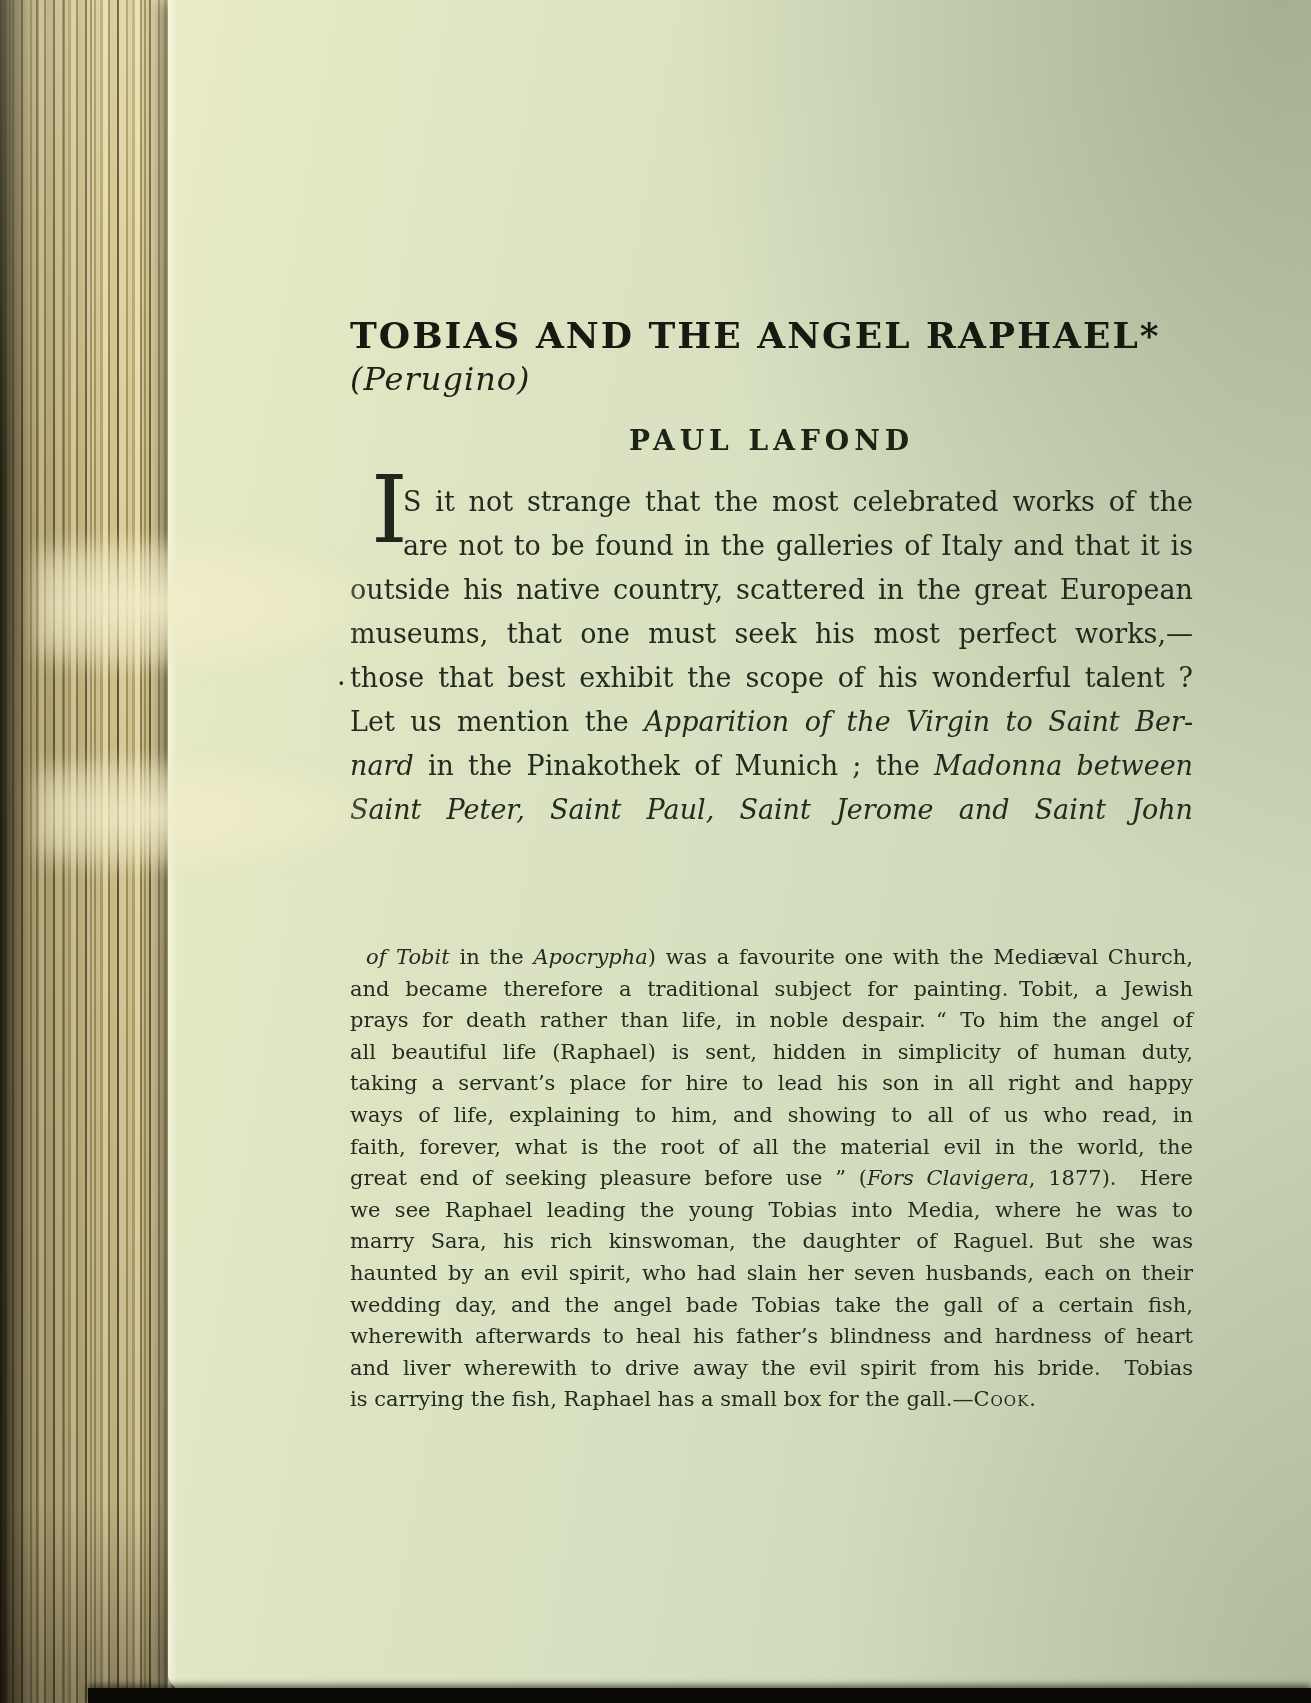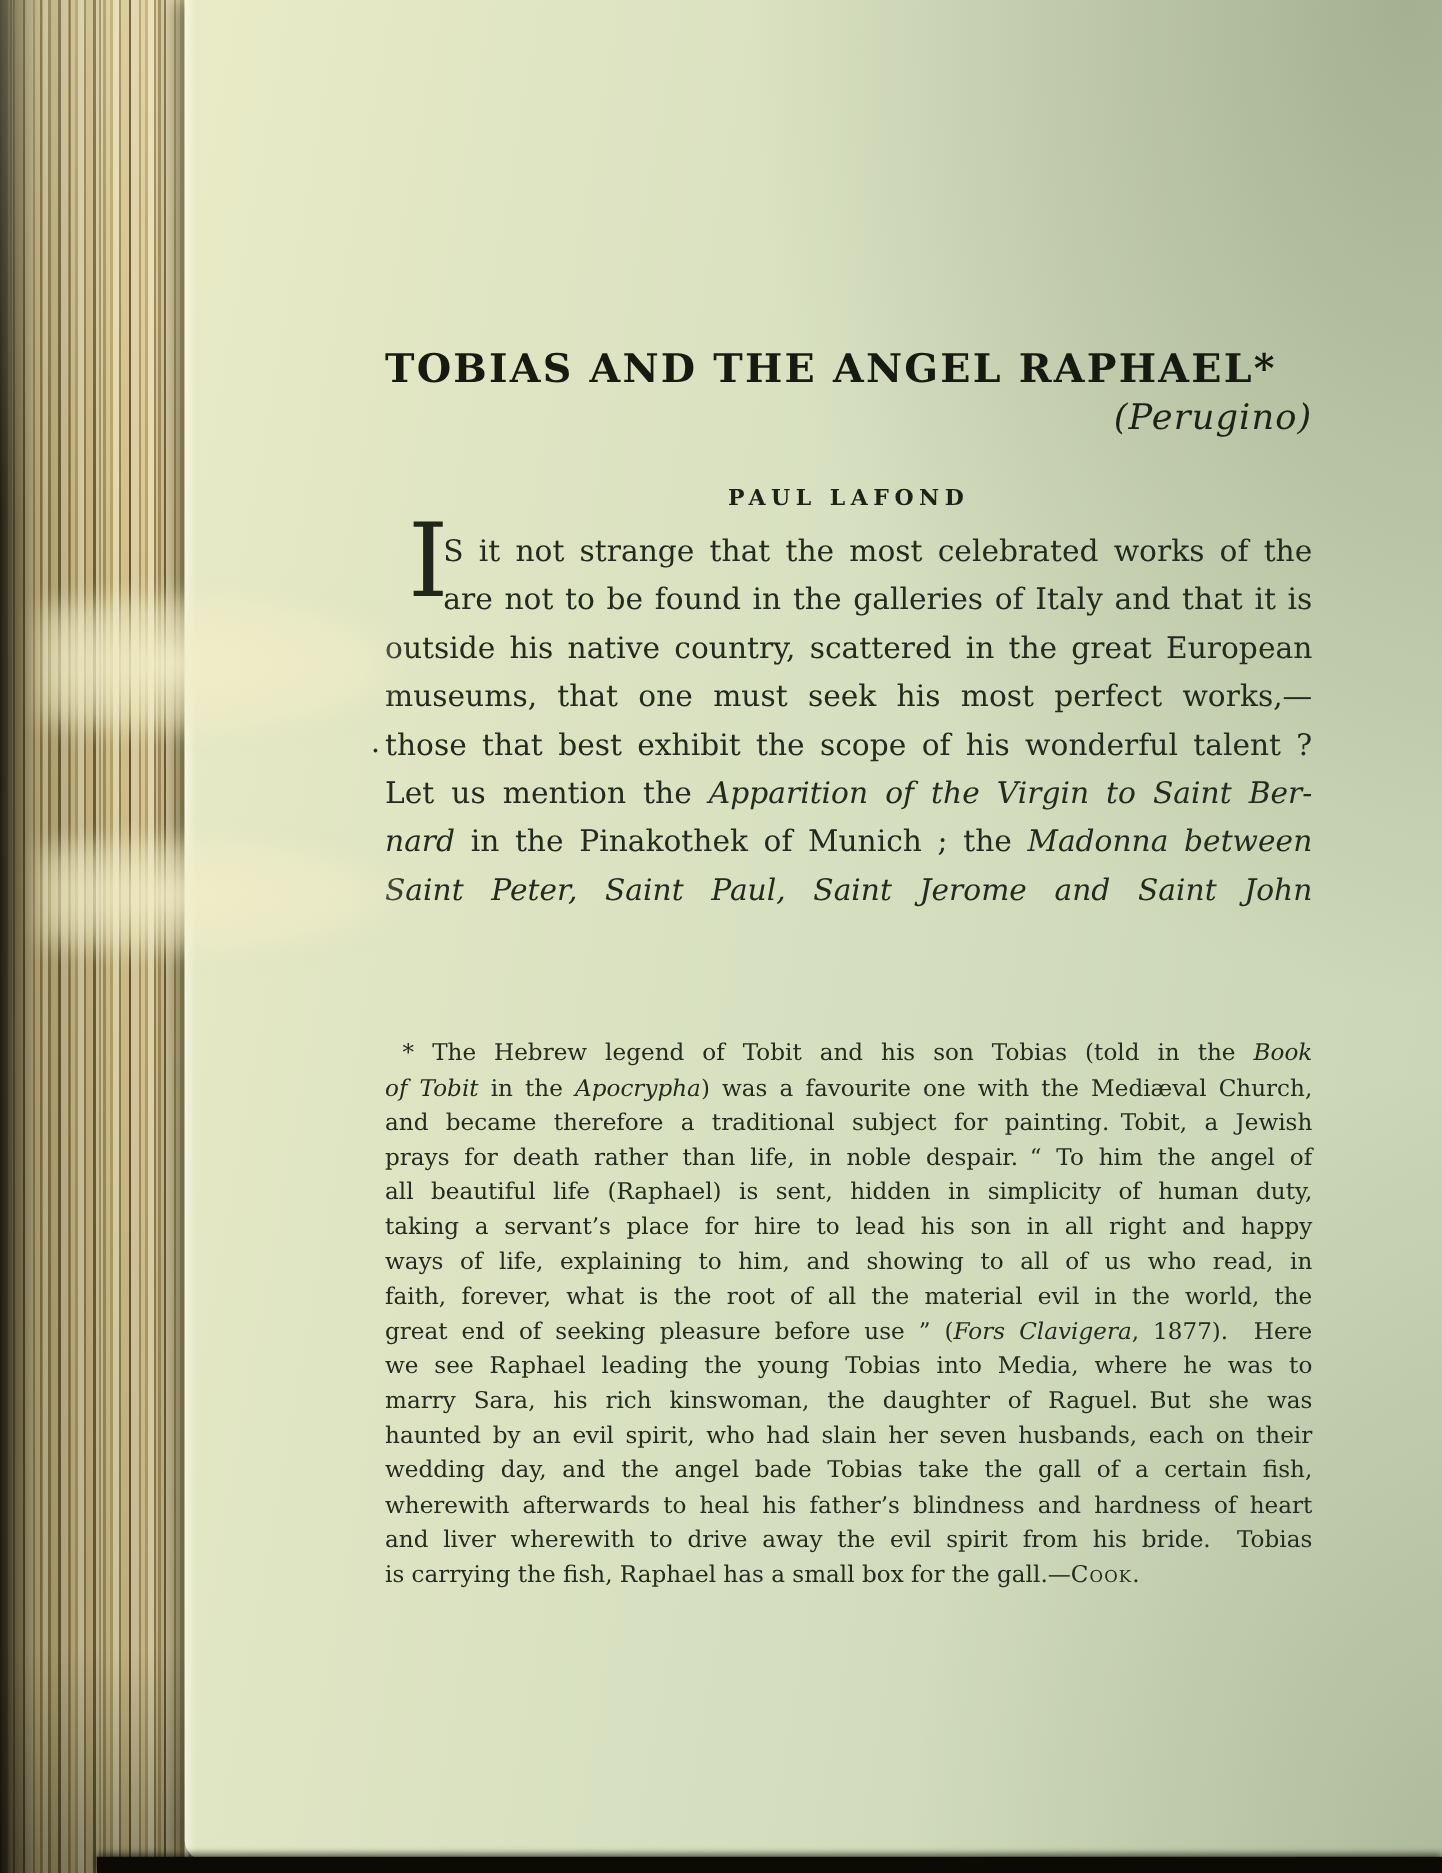--- a/index.html
+++ b/index.html
@@ -29,23 +29,23 @@
     background:linear-gradient(90deg, rgba(255,255,242,0.55), rgba(255,255,242,0));}
   .vignette{position:absolute;inset:0;pointer-events:none;
     background:radial-gradient(ellipse at 97% 0%, rgba(70,80,55,0.30), rgba(70,80,55,0) 38%),
                radial-gradient(ellipse at 100% 100%, rgba(60,70,45,0.18), rgba(60,70,45,0) 30%);}
 
   
   .title{position:absolute;left:182px;top:317px;width:843px;margin:0;
     text-align:left;font-size:36px;font-weight:700;letter-spacing:2px;
     color:#171a10;line-height:1;}
   .subtitle{position:absolute;left:182px;top:360px;width:843px;
-    text-align:right;font-style:italic;font-size:32px;letter-spacing:1px;color:#1d2216;}
-  .author{position:absolute;left:182px;top:440px;width:843px;
-    text-align:center;font-size:20px;font-weight:600;letter-spacing:5px;color:#1d2216;}
+    text-align:left;font-style:italic;font-size:32px;letter-spacing:1px;color:#1d2216;}
+  .author{position:absolute;left:182px;top:424px;width:843px;
+    text-align:center;font-size:28px;font-weight:600;letter-spacing:5px;color:#1d2216;}
 
   
   .article{position:absolute;left:182px;top:480px;width:843px;color:#232a1e;}
   .article .tline{font-size:27px;line-height:44px;height:44px;white-space:nowrap;
     text-align:justify;text-align-last:justify;}
   .article .tline:nth-of-type(1),.article .tline:nth-of-type(2){padding-left:53px;}
   .dropcap{position:absolute;left:21px;top:-16px;font-size:93px;line-height:1;
     color:#20261a;font-weight:400;}
   .margin-dot{position:absolute;left:-13px;top:180px;font-size:27px;color:#232a1e;}
 
@@ -90,21 +90,20 @@
         <div class="tline"><span>are not to be found in the galleries of Italy and that it is</span></div>
         <div class="tline"><span>outside his native country, scattered in the great European</span></div>
         <div class="tline"><span>museums, that one must seek his most perfect works,—</span></div>
         <div class="tline"><span>those that best exhibit the scope of his wonderful talent&nbsp;?</span></div>
         <div class="tline"><span>Let us mention the </span><span class="it">Apparition of the Virgin to Saint Ber-</span></div>
         <div class="tline"><span class="it">nard</span><span> in the Pinakothek of Munich&nbsp;; the </span><span class="it">Madonna between</span></div>
         <div class="tline"><span class="it">Saint Peter, Saint Paul, Saint Jerome and Saint John</span></div>
       </div>
 
     <div class="footnote" id="footnote">
-        <div class="tline"><span>* The Hebrew legend of Tobit and his son Tobias (told in the </span><span class="it">Book</span></div>
         <div class="tline"><span class="it">of Tobit</span><span> in the </span><span class="it">Apocrypha</span><span>) was a favourite one with the Mediæval Church,</span></div>
         <div class="tline"><span>and became therefore a traditional subject for painting. Tobit, a Jewish</span></div>
         <div class="tline"><span>prays for death rather than life, in noble despair. “ To him the angel of</span></div>
         <div class="tline"><span>all beautiful life (Raphael) is sent, hidden in simplicity of human duty,</span></div>
         <div class="tline"><span>taking a servant’s place for hire to lead his son in all right and happy</span></div>
         <div class="tline"><span>ways of life, explaining to him, and showing to all of us who read, in</span></div>
         <div class="tline"><span>faith, forever, what is the root of all the material evil in the world, the</span></div>
         <div class="tline"><span>great end of seeking pleasure before use&nbsp;” (</span><span class="it">Fors Clavigera</span><span>, 1877).  Here</span></div>
         <div class="tline"><span>we see Raphael leading the young Tobias into Media, where he was to</span></div>
         <div class="tline"><span>marry Sara, his rich kinswoman, the daughter of Raguel. But she was</span></div>

